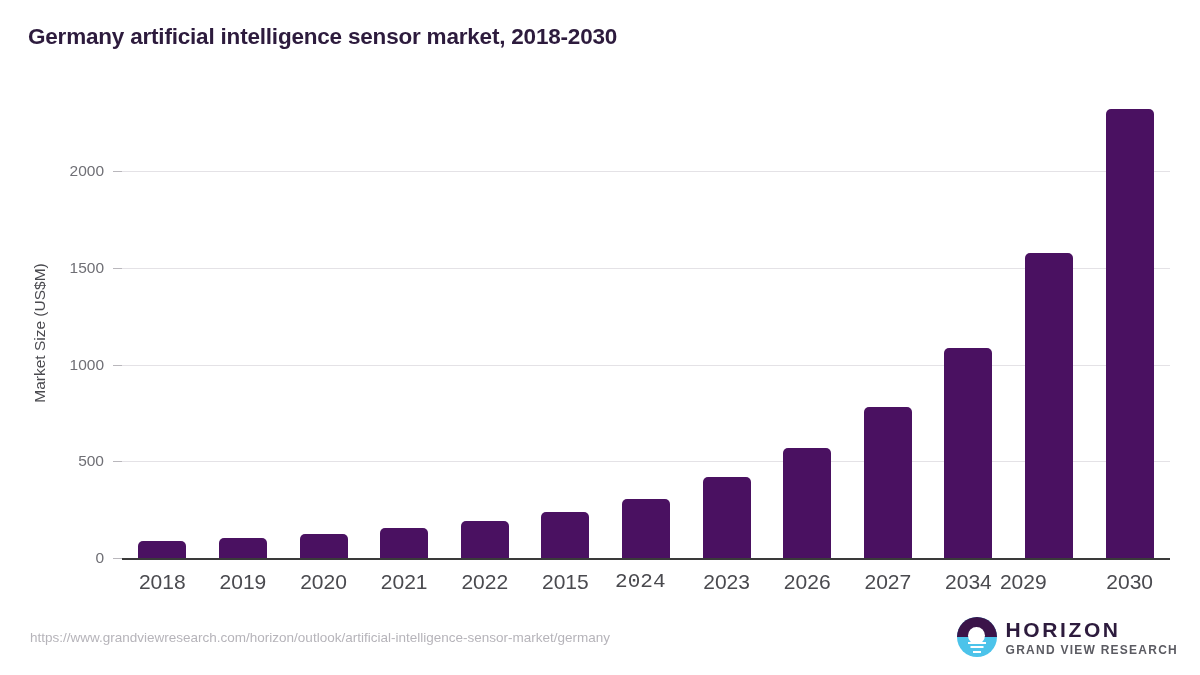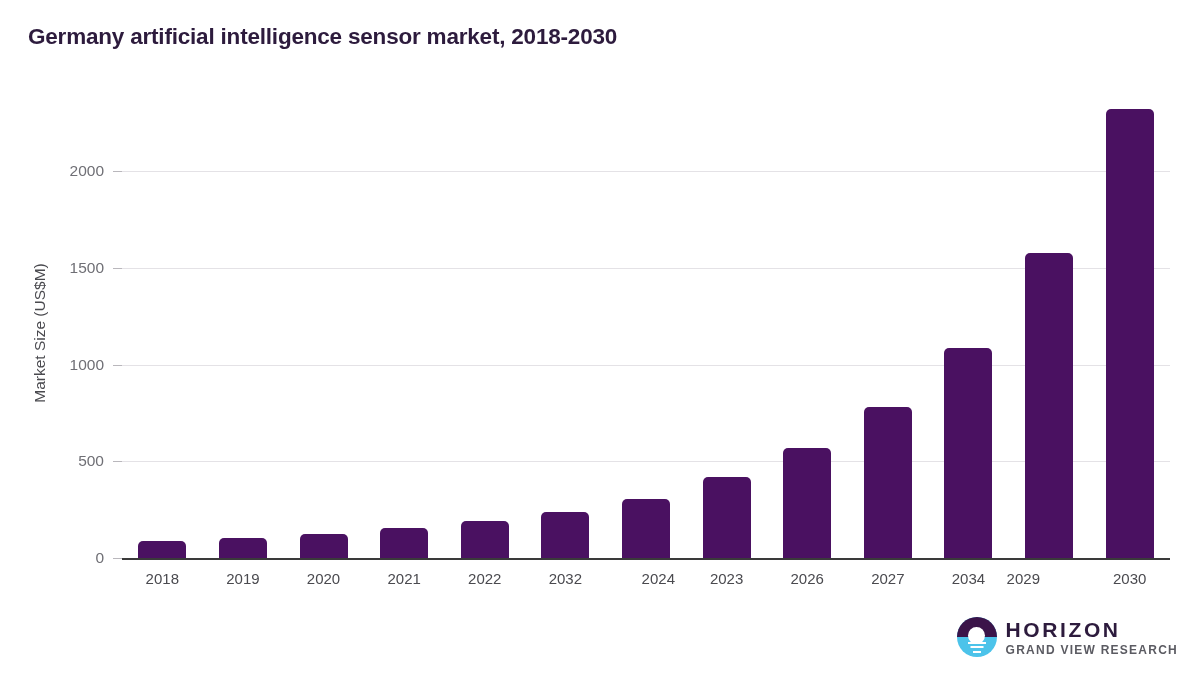--- a/index.html
+++ b/index.html
@@ -122,21 +122,21 @@
     left: 122px;
     top: 570px;
     width: 1048px;
     height: 30px;
   }
   .xlabel {
     position: absolute;
     top: 0;
     width: 80.6px;
     text-align: center;
-    font-size: 15px;
+    font-size: 21px;
     color: #4a4a4f;
   }
 
   
   .footer-url {
     position: absolute;
     left: 30px;
     top: 630px;
     font-size: 13.5px;
     color: #b6b4ba;
@@ -276,30 +276,31 @@
     </div>
 
   <div class="axis-baseline"></div>
 
   <div class="xlabels" id="xlabels">
       <div class="xlabel" style="left: 0px; width: 80.6154px;">2018</div>
       <div class="xlabel" style="left: 80.6154px; width: 80.6154px;">2019</div>
       <div class="xlabel" style="left: 161.231px; width: 80.6154px;">2020</div>
       <div class="xlabel" style="left: 241.846px; width: 80.6154px;">2021</div>
       <div class="xlabel" style="left: 322.462px; width: 80.6154px;">2022</div>
-      <div class="xlabel" style="left: 403.077px; width: 80.6154px;">2032</div>
-      <div class="xlabel" style="left: 496px; width: 80.6154px;">2024</div>
+      <div class="xlabel" style="left: 403.077px; width: 80.6154px;">2015</div>
+      <div class="xlabel" style="left: 478px; width: 80.6154px; font-family: Liberation Mono, monospace;">2024</div>
       <div class="xlabel" style="left: 564.308px; width: 80.6154px;">2023</div>
       <div class="xlabel" style="left: 644.923px; width: 80.6154px;">2026</div>
       <div class="xlabel" style="left: 725.538px; width: 80.6154px;">2027</div>
       <div class="xlabel" style="left: 806.154px; width: 80.6154px;">2034</div>
       <div class="xlabel" style="left: 861px; width: 80.6154px;">2029</div>
       <div class="xlabel" style="left: 967.385px; width: 80.6154px;">2030</div>
     </div>
 
+  <div class="footer-url">https://www.grandviewresearch.com/horizon/outlook/artificial-intelligence-sensor-market/germany</div>
 
   <div class="logo">
     <div class="logo-mark">
       <div class="top-half"></div>
       <div class="sun"></div>
       <div class="ray ray1"></div>
       <div class="ray ray2"></div>
       <div class="ray ray3"></div>
     </div>
     <div class="logo-text">

